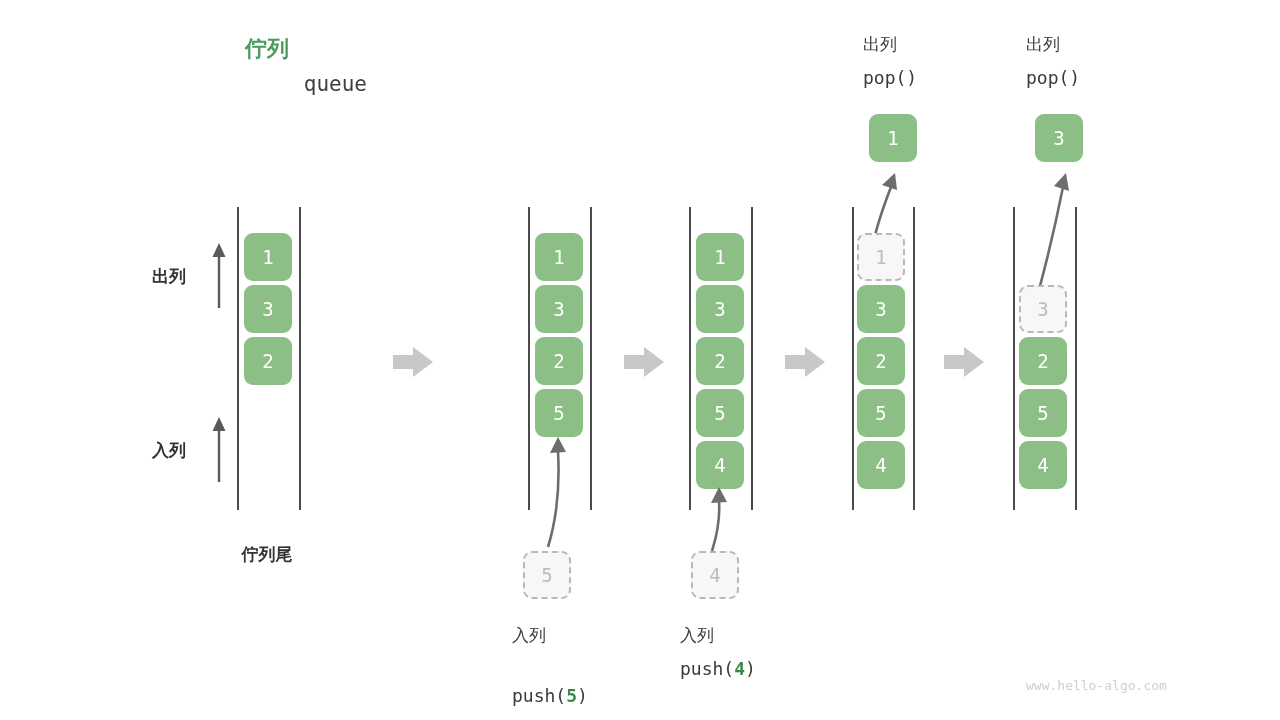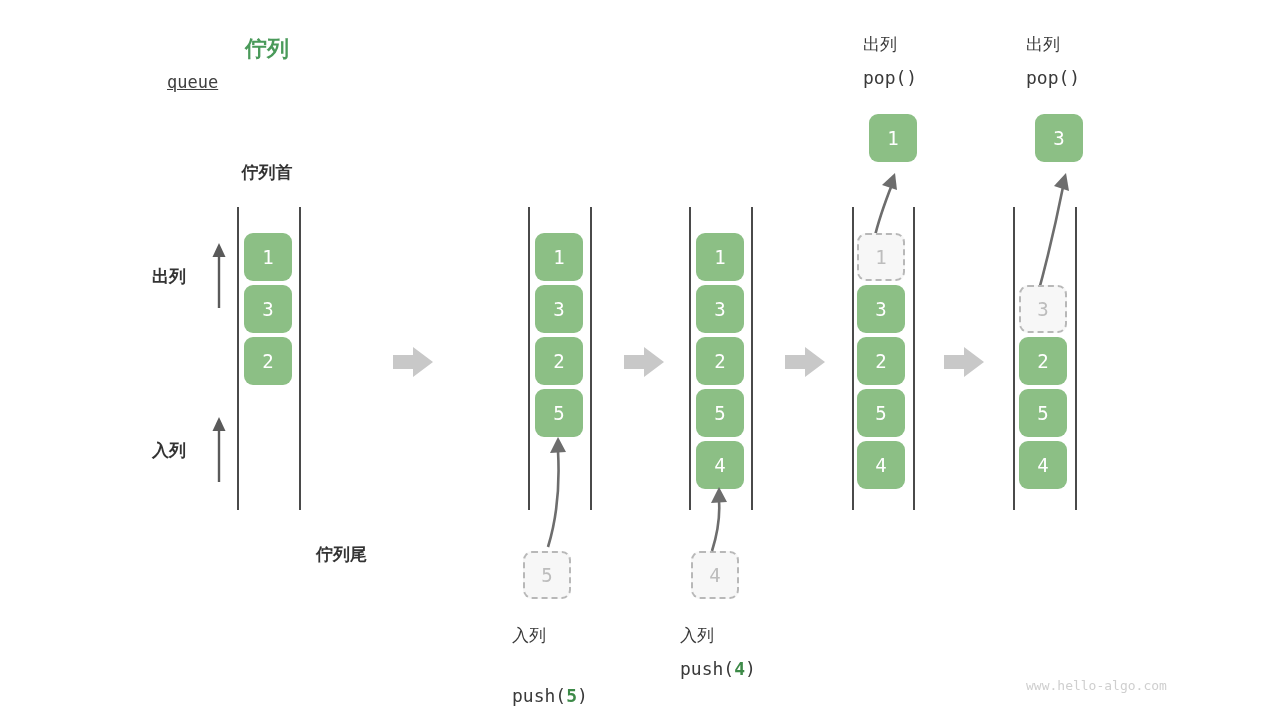--- a/index.html
+++ b/index.html
@@ -23,25 +23,24 @@
   
   .title-cn {
     font-size: 22px;
     font-weight: bold;
     color: #4a9a5a;
     text-align: center;
     white-space: nowrap;
   }
   .title-en {
     font-family: "DejaVu Sans Mono", "Liberation Mono", monospace;
-    font-size: 17px;
+    font-size: 21px;
     color: #3f3f3f;
-    text-align: left;
-    white-space: nowrap;
-    text-decoration: underline;
+    text-align: right;
+    white-space: nowrap;
   }
   .bold-label {
     font-size: 17px;
     font-weight: bold;
     color: #333333;
     white-space: nowrap;
   }
   .op-cn {
     font-size: 17px;
     color: #3a3a3a;
@@ -95,22 +94,21 @@
   .uparrow { overflow: visible; }
 </style>
 </head>
 <body>
 
 <div id="stage">
 
   <div class="abs title-cn" style="left:167px; top:34px; width:200px;">佇列</div>
   <div class="abs title-en" style="left:167px; top:72px; width:200px;">queue</div>
 
-  <div class="abs bold-label" style="left:167px; top:161px; width:200px; text-align:center;">佇列首</div>
-  <div class="abs bold-label" style="left:167px; top:543px; width:200px; text-align:right;">佇列尾</div>
+  <div class="abs bold-label" style="left:167px; top:543px; width:200px; text-align:center;">佇列尾</div>
 
   <div class="abs bold-label" style="left:152px; top:265px;">出列</div>
   <svg class="abs uparrow" style="left:206px; top:240px;" width="26" height="72">
     <line x1="13" y1="68" x2="13" y2="14" stroke="#5a5a5a" stroke-width="2.4"></line>
     <polygon points="13,3 6.5,17 19.5,17" fill="#5a5a5a"></polygon>
   </svg>
 
   <div class="abs bold-label" style="left:152px; top:439px;">入列</div>
   <svg class="abs uparrow" style="left:206px; top:414px;" width="26" height="72">
     <line x1="13" y1="68" x2="13" y2="14" stroke="#5a5a5a" stroke-width="2.4"></line>

